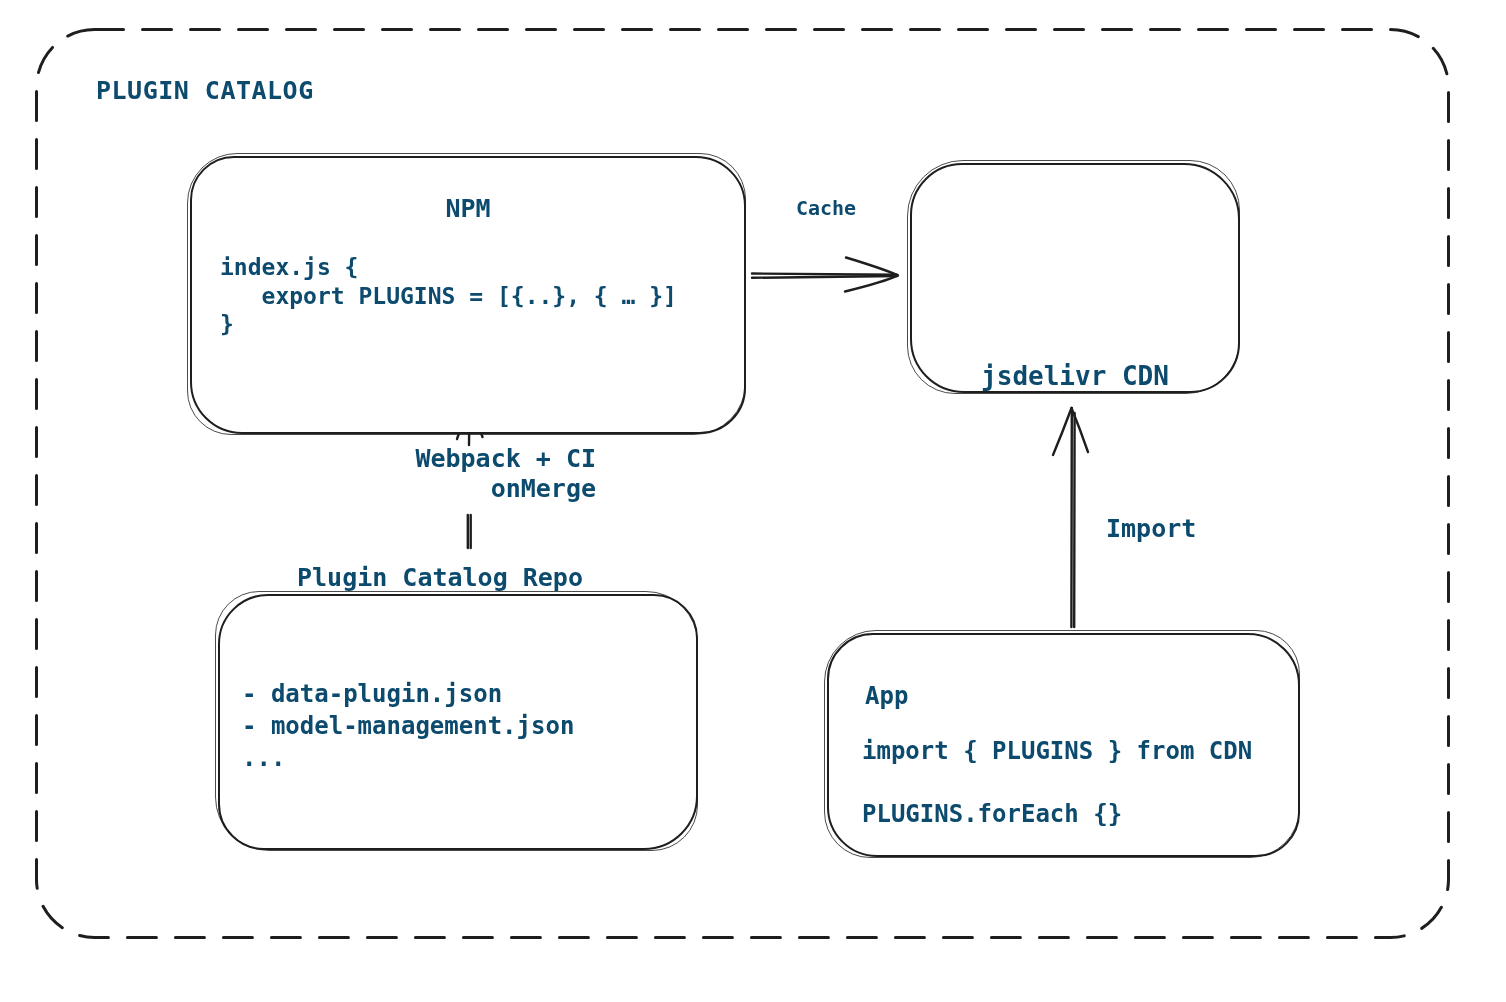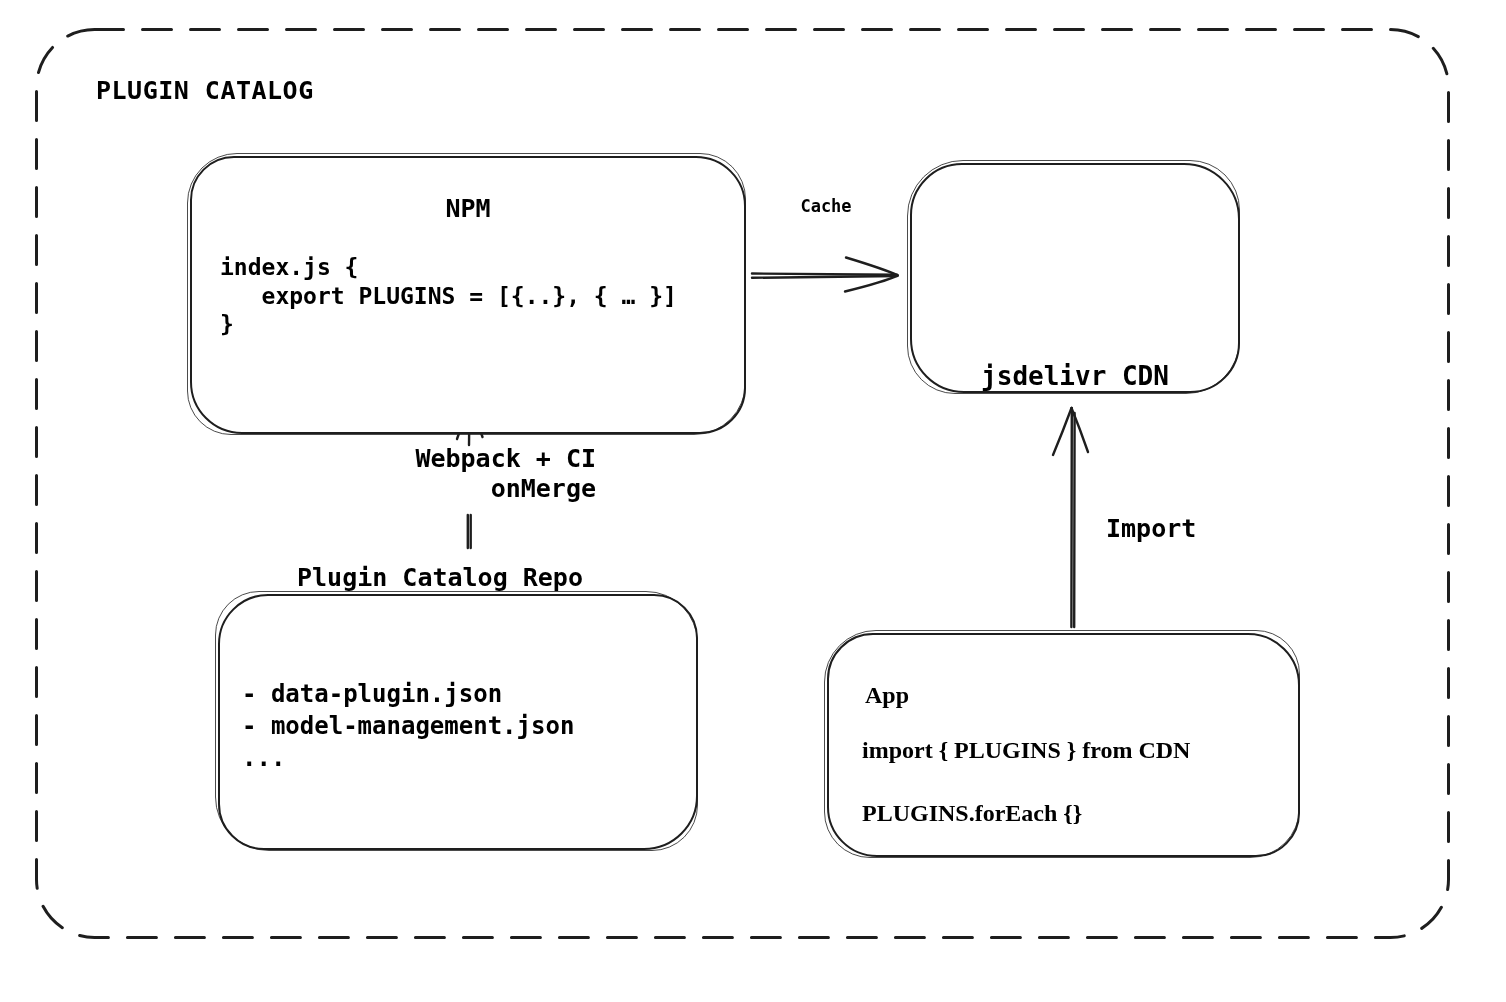--- a/index.html
+++ b/index.html
@@ -3,21 +3,21 @@
 <meta charset="utf-8">
 <style>
   html,body{margin:0;padding:0;background:#ffffff;}
   #canvas{
     position:relative;
     width:1506px;height:1002px;
     background:#ffffff;
     overflow:hidden;
     font-family:"DejaVu Sans Mono","Liberation Mono",monospace;
     font-weight:600;
-    color:#000000;
+    color:#0c4a6e;
   }
   #lines{position:absolute;left:0;top:0;z-index:0;}
   .t{white-space:pre;}
   .abs{position:absolute;}
 
   
   .box{
     position:absolute;
     border:2.2px solid #1e1e1e;
     background:#ffffff;
@@ -31,29 +31,29 @@
     border:1.4px solid rgba(30,30,30,.8);
     pointer-events:none;
   }
   .box-npm{left:190px;top:156px;width:556px;height:278px;border-radius:44px 50px 46px 52px;}
   .box-npm::after{border-radius:50px 46px 52px 44px;}
   .box-cdn{left:910px;top:163px;width:330px;height:230px;border-radius:52px 56px 50px 54px;
            display:flex;align-items:flex-end;justify-content:center;font-size:26px;}
   .box-cdn::after{border-radius:56px 50px 54px 48px;}
   .box-repo{left:218px;top:594px;width:480px;height:256px;border-radius:50px 44px 54px 46px;}
   .box-repo::after{border-radius:44px 52px 46px 54px;}
-  .box-app{left:827px;top:633px;width:473px;height:224px;border-radius:46px 52px 44px 50px;font-family:Liberation Serif, serif;}
+  .box-app{left:827px;top:633px;width:473px;height:224px;border-radius:46px 52px 44px 50px;}
   .box-app::after{border-radius:52px 44px 50px 46px;}
 
   .frame-title{left:96px;top:76px;font-size:25px;letter-spacing:.5px;z-index:2;}
 
   .npm-title{position:absolute;left:0;right:0;top:36px;text-align:center;font-size:25px;}
   .npm-code{position:absolute;left:28px;top:95px;font-size:23px;line-height:28.5px;}
 
-  .cache-label{left:752px;top:196px;width:148px;text-align:center;font-size:17px;z-index:2;}
+  .cache-label{left:752px;top:196px;width:148px;text-align:center;font-size:20px;z-index:2;}
   .build-label{left:344px;top:444px;width:252px;text-align:right;font-size:25px;line-height:29.5px;z-index:2;}
   .import-label{left:1106px;top:514px;font-size:25px;z-index:2;}
   .repo-label{left:289px;top:563px;font-size:25px;z-index:2;margin-left:8px;}
 
   .repo-files{position:absolute;left:22px;top:82px;font-size:24px;line-height:32px;}
 
   .app-title{position:absolute;left:36px;top:47px;font-size:24px;}
   .app-line1{position:absolute;left:33px;top:102px;font-size:24px;}
   .app-line2{position:absolute;left:33px;top:165px;font-size:24px;}
 </style>

